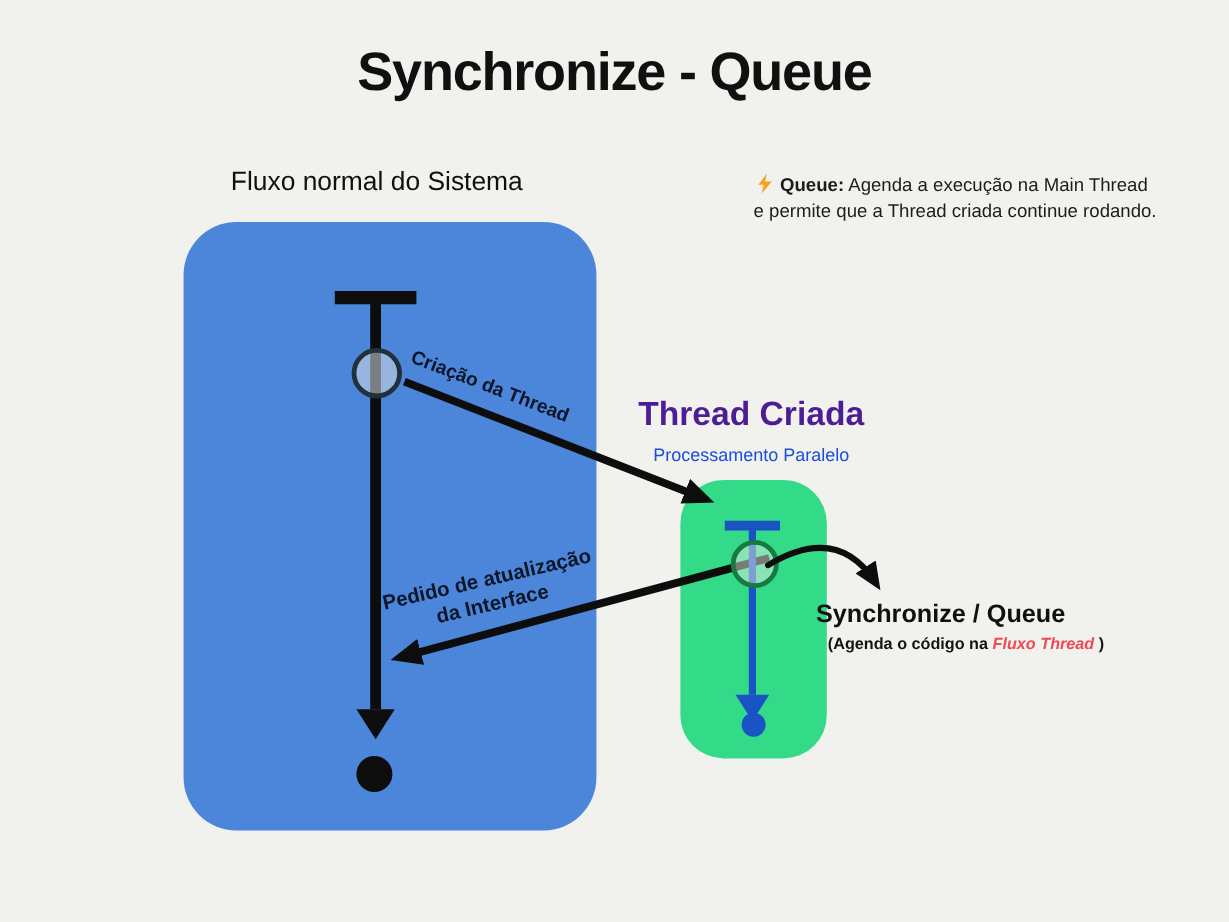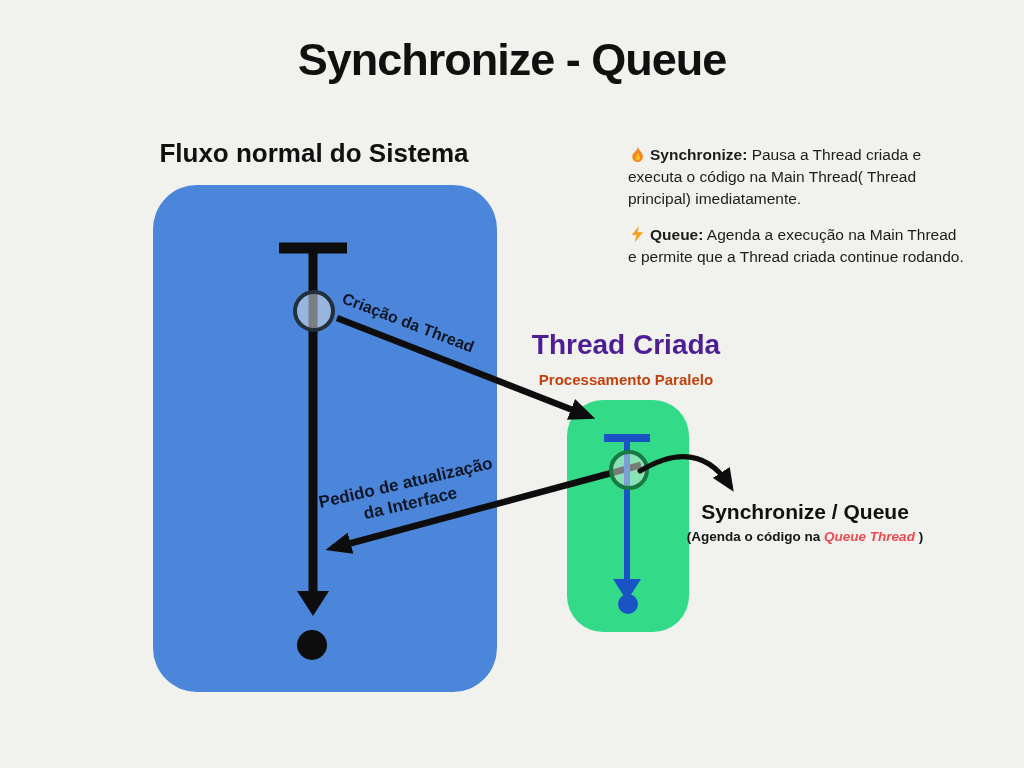--- a/index.html
+++ b/index.html
@@ -14,35 +14,35 @@
   .canvas { position: absolute; inset: 0; width: 1004px; height: 768px; padding-left: 40px; }
 
   .title {
     position: absolute; left: 0; top: 34px; width: 1024px;
     text-align: center; font-size: 45px; font-weight: 800;
     letter-spacing: -1px; color: #101010;
   }
 
   .flow-heading {
     position: absolute; left: 135px; top: 138px; width: 358px;
-    text-align: center; font-size: 26px; font-weight: 700; color: #101010;
+    text-align: center; font-size: 22px; font-weight: 400; color: #101010;
   }
 
   .flow-panel {
     position: absolute; left: 153px; top: 185px; width: 344px; height: 507px;
     background: #4c86db; border-radius: 44px;
   }
 
   .thread-heading {
     position: absolute; left: 496px; top: 329px; width: 260px;
     text-align: center; font-size: 28px; font-weight: 800; color: #4c1d95;
   }
   .thread-subheading {
     position: absolute; left: 496px; top: 371px; width: 260px;
-    text-align: center; font-size: 15px; font-weight: 700; color: #c2410c;
+    text-align: center; font-size: 15px; font-weight: 400; color: #1d4ed8;
   }
   .thread-panel {
     position: absolute; left: 567px; top: 400px; width: 122px; height: 232px;
     background: #33da88; border-radius: 36px;
   }
 
   .svg-layer { position: absolute; left: 0; top: 0; width: 1024px; height: 768px; }
 
   .label-creation {
     position: absolute; left: 323px; top: 314px; width: 170px;
@@ -66,21 +66,21 @@
   .note--second { width: 336px; }
   .note b { font-weight: 800; }
   .note-icon {
     display: inline-block; width: 19px; height: 18px;
     vertical-align: -3px; margin-right: 3px;
   }
   .note-icon svg { width: 100%; height: 100%; }
 
   .callout-title {
     position: absolute; left: 680px; top: 500px; width: 250px;
-    text-align: center; font-size: 21px; font-weight: 800; color: #101010;
+    font-size: 21px; font-weight: 800; color: #101010;
   }
   .callout-subtitle {
     position: absolute; left: 668px; top: 529px; width: 274px;
     text-align: center; font-size: 13.5px; font-weight: 700; color: #141414;
   }
   .callout-subtitle .highlight {
     color: #ef4a51; font-style: italic; font-weight: 800;
   }
 </style>
 </head>
@@ -132,31 +132,25 @@
     <path d="M 640 471 Q 698 436 730 486" fill="none" stroke="#0d0d0d" stroke-width="5" stroke-linecap="round" marker-end="url(#arrow-curve)"></path>
   </svg>
 
   <div class="label-creation">Criação da Thread</div>
   <div class="label-update">
     <div>Pedido de atualização</div>
     <div>da Interface</div>
   </div>
 
   <div class="notes">
-    <div class="note note--first">
-      <span class="note-icon"><svg viewBox="0 0 20 20" xmlns="http://www.w3.org/2000/svg">
-            <path d="M10.2 1c.5 3.5-1.6 5.1-3.6 7.1C5.1 9.7 4.2 11.2 4.2 13a5.9 5.9 0 0 0 11.8 0c0-2-.8-3.6-2.1-5.2C12.3 5.5 10.6 3.6 10.2 1z" fill="#f6851f"></path>
-            <path d="M10.3 8.2c.3 2-1 2.8-1.7 3.9-.5.8-.9 1.5-.9 2.3a2.6 2.6 0 0 0 5.2 0c0-1.7-1.4-2.7-2.6-6.2z" fill="#fcc21b"></path>
-          </svg></span><b>Synchronize:</b> <span>Pausa a Thread criada e executa o código na Main Thread( Thread principal) imediatamente.</span>
-    </div>
     <div class="note note--second">
       <span class="note-icon"><svg viewBox="0 0 20 20" xmlns="http://www.w3.org/2000/svg">
             <polygon points="11.5,0.8 3.8,11 8.8,11 7,19.2 16.2,8 10.2,8" fill="#f7a11d"></polygon>
           </svg></span><b>Queue:</b> <span>Agenda a execução na Main Thread e permite que a Thread criada continue rodando.</span>
     </div>
   </div>
 
   <div class="callout-title">Synchronize / Queue</div>
   <div class="callout-subtitle">
-    <span>(Agenda o código na </span><span class="highlight">Queue Thread</span><span> )</span>
+    <span>(Agenda o código na </span><span class="highlight">Fluxo Thread</span><span> )</span>
   </div>
 
 </div>
 
 </body></html>

